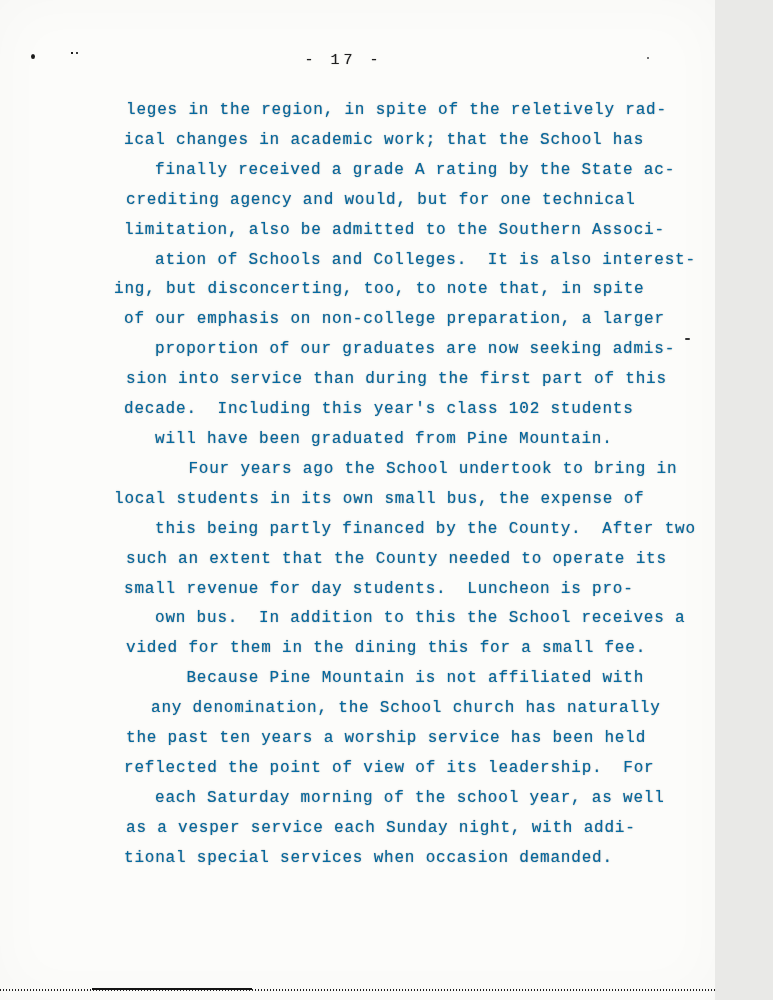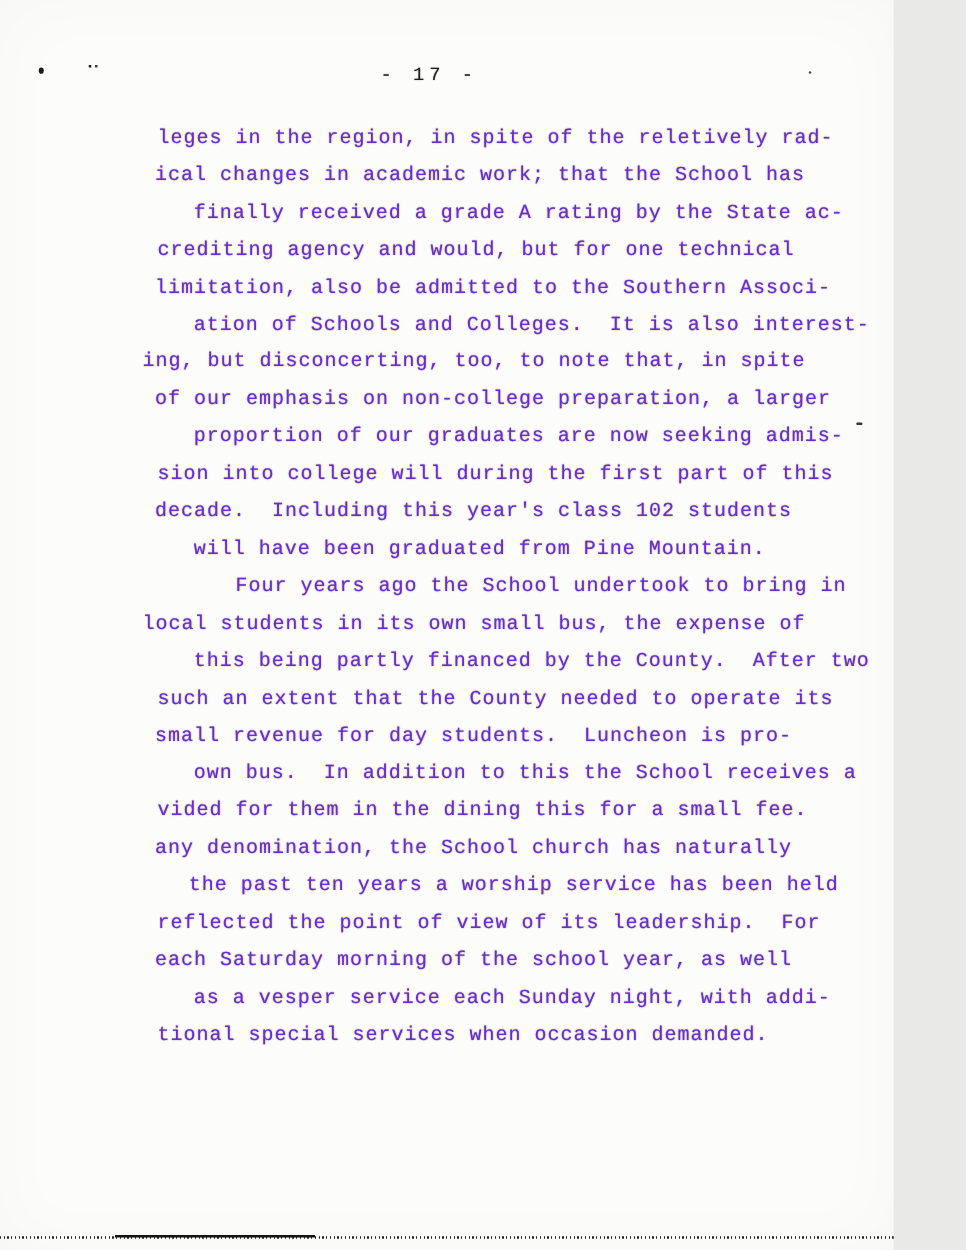--- a/index.html
+++ b/index.html
@@ -33,21 +33,21 @@
     position: absolute;
     left: 124px;
     top: 96px;
     width: 600px;
   }
   .tline {
     white-space: pre;
     font-size: 16px;
     line-height: 29.9px;
     letter-spacing: 0.8px;
-    color: #6d28d9;
+    color: #0369a1;
     text-shadow: 0 0 1.2px rgba(20,20,20,0.55);
   }
   
   .tline:nth-child(3n)   { transform: translateX(-6px); margin-left: 37px; }
   .tline:nth-child(3n+1) { transform: translateX(2px); }
   .tline:nth-child(7n)   { transform: translateX(-10px); }
 
   .speck {
     position: absolute;
     background: #1b1b1b;
@@ -96,30 +96,31 @@
   <div class="text-block" id="text-block">
       <div class="tline">leges in the region, in spite of the reletively rad-</div>
       <div class="tline">ical changes in academic work; that the School has</div>
       <div class="tline">finally received a grade A rating by the State ac-</div>
       <div class="tline">crediting agency and would, but for one technical</div>
       <div class="tline">limitation, also be admitted to the Southern Associ-</div>
       <div class="tline">ation of Schools and Colleges.  It is also interest-</div>
       <div class="tline">ing, but disconcerting, too, to note that, in spite</div>
       <div class="tline">of our emphasis on non-college preparation, a larger</div>
       <div class="tline">proportion of our graduates are now seeking admis-</div>
-      <div class="tline">sion into college will during the first part of this</div>
+      <div class="tline">sion into service than during the first part of this</div>
       <div class="tline">decade.  Including this year's class 102 students</div>
       <div class="tline">will have been graduated from Pine Mountain.</div>
       <div class="tline">      Four years ago the School undertook to bring in</div>
       <div class="tline">local students in its own small bus, the expense of</div>
       <div class="tline">this being partly financed by the County.  After two</div>
       <div class="tline">such an extent that the County needed to operate its</div>
       <div class="tline">small revenue for day students.  Luncheon is pro-</div>
       <div class="tline">own bus.  In addition to this the School receives a</div>
       <div class="tline">vided for them in the dining this for a small fee.</div>
+      <div class="tline">      Because Pine Mountain is not affiliated with</div>
       <div class="tline">any denomination, the School church has naturally</div>
       <div class="tline">the past ten years a worship service has been held</div>
       <div class="tline">reflected the point of view of its leadership.  For</div>
       <div class="tline">each Saturday morning of the school year, as well</div>
       <div class="tline">as a vesper service each Sunday night, with addi-</div>
       <div class="tline">tional special services when occasion demanded.</div>
     </div>
 
   <div class="bottom-rule">
     <div class="hatch"></div>

